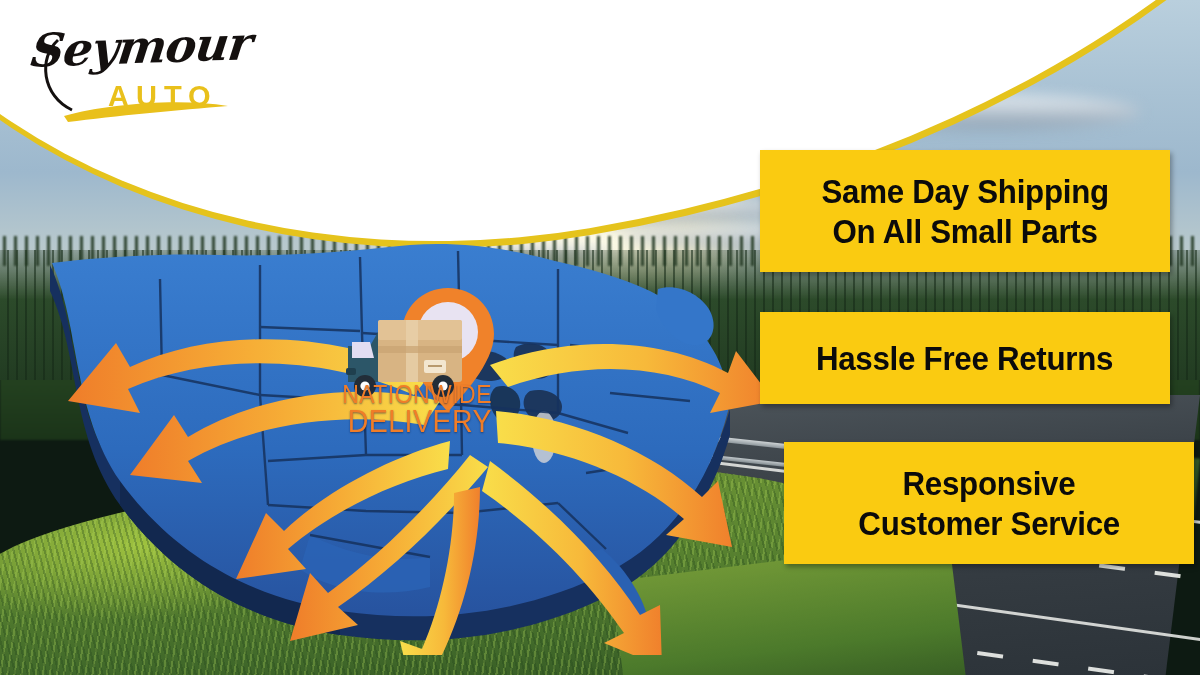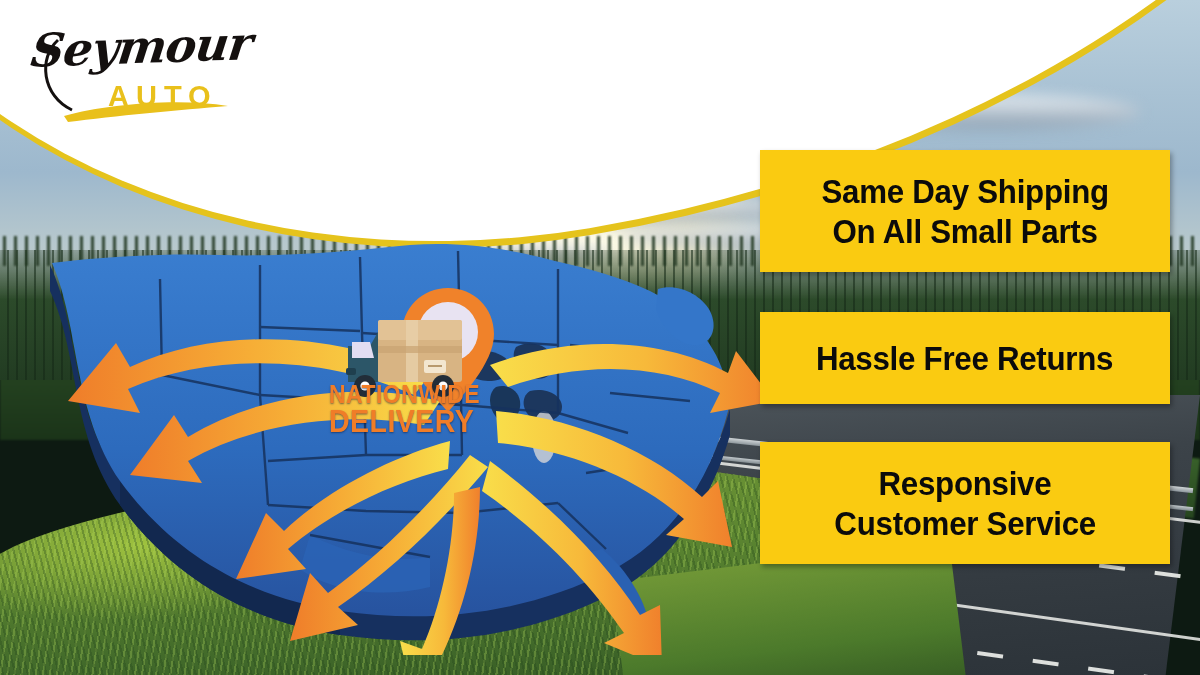--- a/index.html
+++ b/index.html
@@ -117,24 +117,24 @@
     box-shadow:0 7px 0 0 #e5c31c;
   }
 
   
   .mapwrap { position:absolute; left:10px; top:205px; width:800px; height:450px; }
   .mapwrap svg { width:100%; height:100%; display:block; }
 
   
   .delivery { position:absolute; left:330px; top:280px; width:180px; height:170px; }
   .dlabel {
-    position:absolute; left:321px; top:382px; width:200px;
-    text-align:left; line-height:.98;
+    position:absolute; left:300px; top:382px; width:200px;
+    text-align:right; line-height:.98;
     font-family:"Liberation Sans", sans-serif;
-    font-weight:bold; color:#f07d28;
+    font-weight:normal; color:#f07d28;
     letter-spacing:.5px;
     text-shadow:0 1px 2px rgba(10,30,70,.55);
   }
   .dlabel .l1 { font-size:25px; display:block; transform:scaleX(.92); }
   .dlabel .l2 { font-size:31px; display:block; transform:scaleX(.92); }
 
   
   .logo { position:absolute; left:28px; top:18px; width:210px; height:105px; }
   .logo .script {
     position:absolute; left:4px; top:2px;
@@ -163,21 +163,21 @@
   .panel .line {
     color:#0b0b0b; font-weight:bold;
     font-family:"Liberation Sans", sans-serif;
     font-size:34px; line-height:1.18;
     letter-spacing:-.3px;
     transform:scaleX(.92);
     white-space:nowrap;
   }
   #panel-0 { top:150px; height:122px; }
   #panel-1 { top:312px; height:92px;  }
-  #panel-2 { top:442px; height:122px; }
+  #panel-2 { top:442px; height:122px;margin-left:24px; }
 </style>
 </head>
 <body>
 
 <div id="stage">
 
   <div class="bg">
     <div class="sky"></div>
     <div class="sunglow"></div>
 

